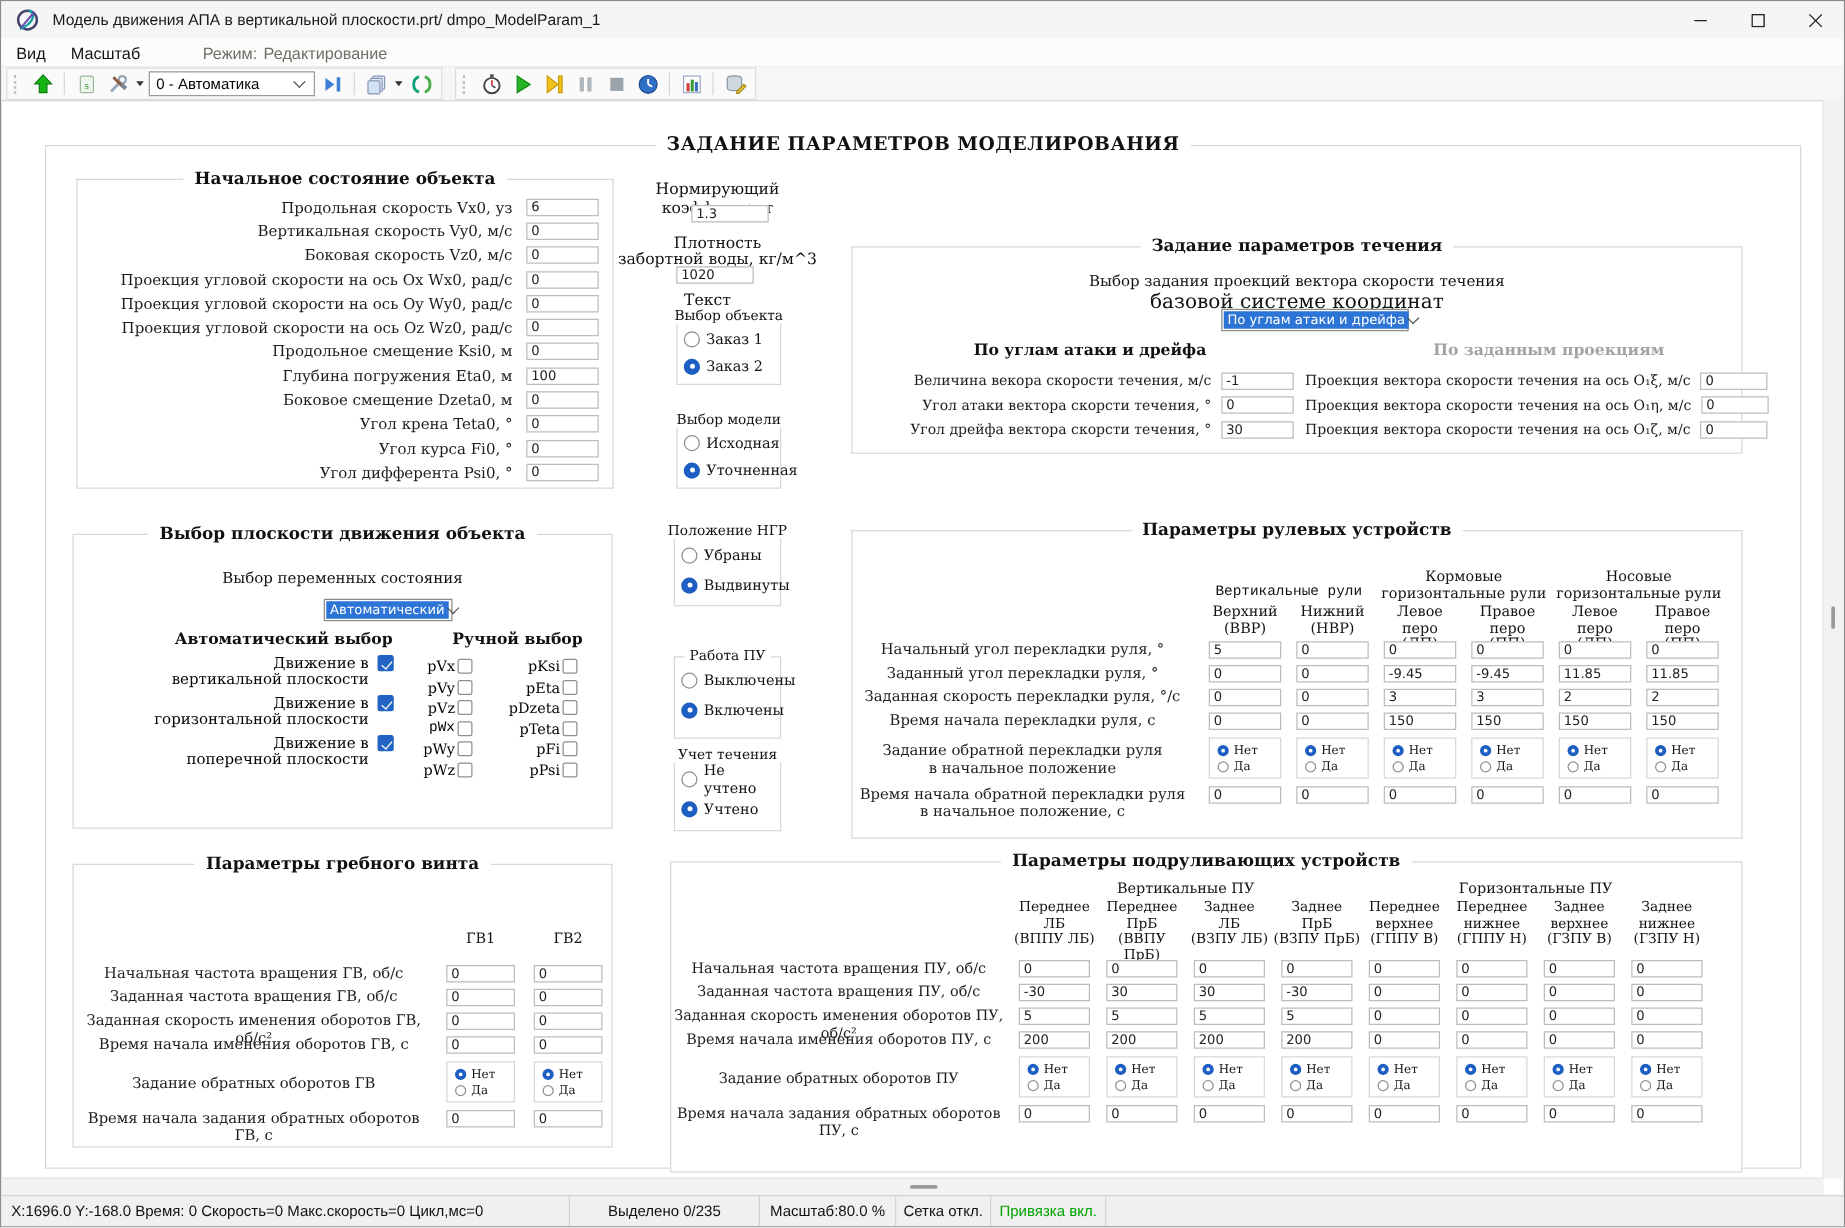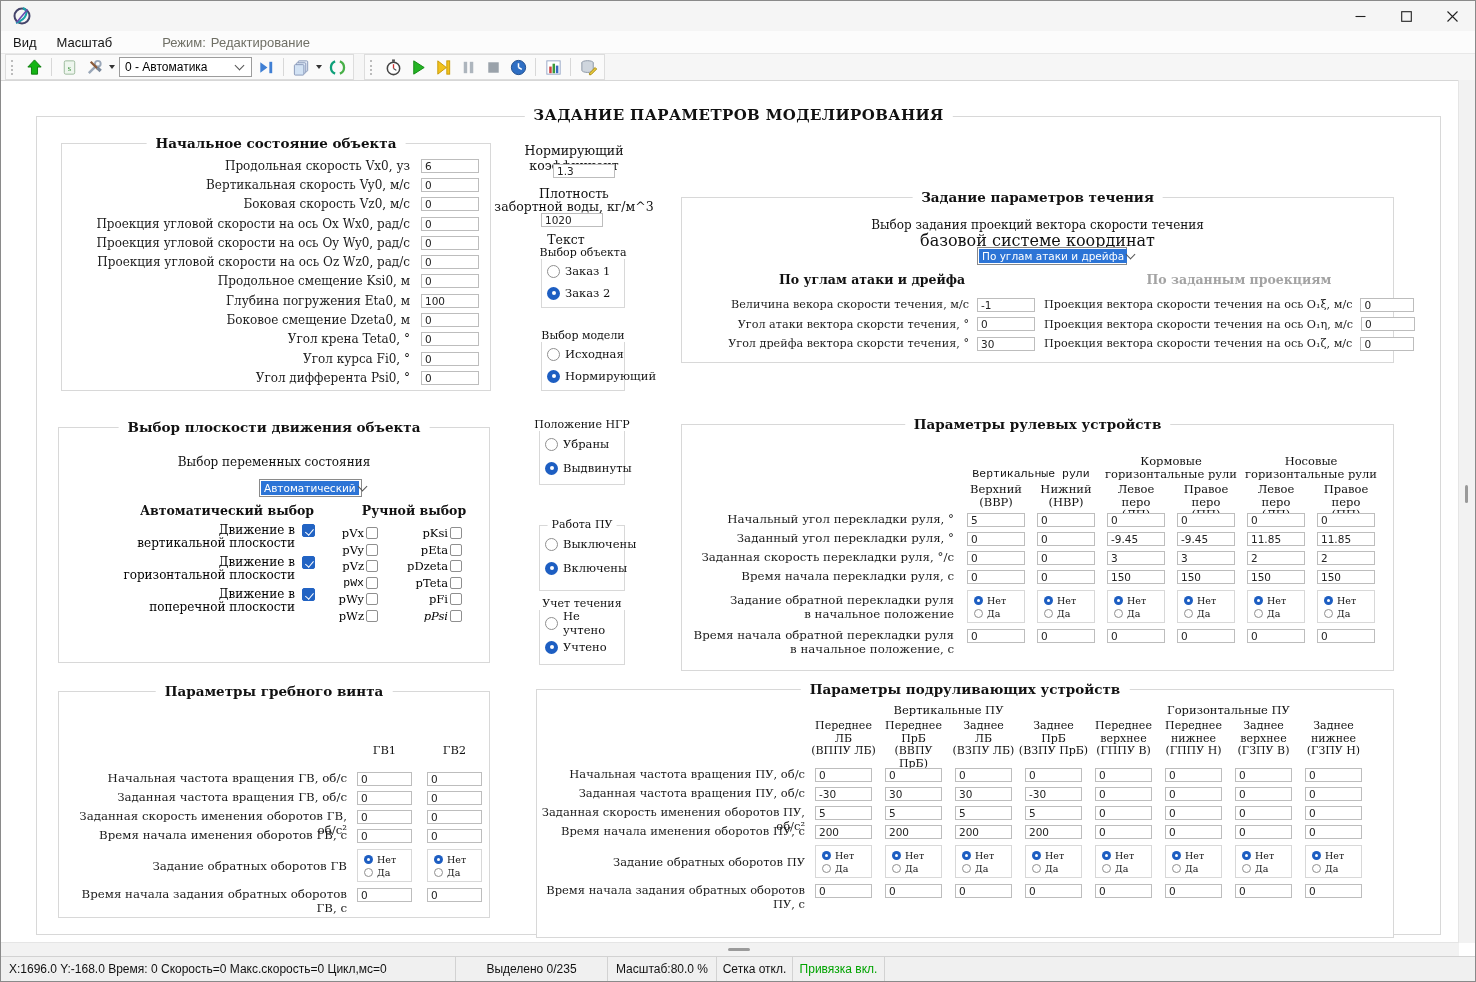--- a/index.html
+++ b/index.html
@@ -49,21 +49,21 @@
   .radio.tiny.checked::after{left:3px;top:3px;width:3px;height:3px}
   .check{width:13px;height:13px;border:1px solid #8f8f8f;border-radius:2px;background:#fff;box-sizing:border-box;position:relative;flex:none}
   .check.checked{background:#2263c3;border-color:#2263c3}
   .check.checked::after{content:"";position:absolute;left:4px;top:1.5px;width:3.5px;height:7px;border:solid #fff;border-width:0 1.7px 1.7px 0;transform:rotate(40deg)}
   .check.small{width:12px;height:12px}
   .combo{position:absolute;height:18px;border:1px solid #8a8a8a;background:#fff;display:flex;align-items:center;box-sizing:border-box}
   .combo .sel{font:10.5px "DejaVu Sans",sans-serif;background:#2c74d6;color:#fff;padding:1px 3px;margin-left:1px;white-space:nowrap}
   
   .grow{position:relative;height:19px}
   .grow-r{height:40px}
-  .glabel{position:absolute;left:0;top:1px;text-align:right;font:11.8px "DejaVu Serif",serif;color:#1c1c1c;white-space:pre-line;line-height:14px}
+  .glabel{position:absolute;left:0;top:1px;text-align:center;font:11.8px "DejaVu Serif",serif;color:#1c1c1c;white-space:pre-line;line-height:14px}
   .grow-r .glabel{top:50%;transform:translateY(-50%)}
   .gcell{position:absolute;top:2px}
   .ynbox{position:absolute;top:3px;height:33px;border:1px solid #d8d8d8;box-sizing:border-box;padding:3px 0 0 6px;background:#fff}
   .ynrow{display:flex;align-items:center;gap:4px;height:13px}
   .ynlabel{font:9.5px "DejaVu Serif",serif;color:#111}
   .ghgroup{position:absolute;display:flex;flex-direction:column;justify-content:flex-end;align-items:center;
      font:11.5px "DejaVu Serif",serif;line-height:12.5px;text-align:center;color:#111}
   .ghcol{position:absolute;display:flex;flex-direction:column;align-items:center;
      font:11.5px "DejaVu Serif",serif;line-height:12.5px;text-align:center;color:#111}
   
@@ -89,20 +89,21 @@
 <div id="win">
 
   <div class="titlebar">
     <span class="logo">
       <svg viewBox="0 0 22 22">
           <ellipse cx="11" cy="11" rx="7.5" ry="7.5" fill="none" stroke="#44446a" stroke-width="2"></ellipse>
           <path d="M5 18 C16 14 18 6 12 3" fill="none" stroke="#17a0a8" stroke-width="2"></path>
           <path d="M16.5 4.5 L5.5 17.5" stroke="#6a4ab0" stroke-width="1.6"></path>
         </svg>
     </span>
+    <span class="wtitle">Модель движения АПА в вертикальной плоскости.prt/ dmpo_ModelParam_1</span>
     <div class="wbtns">
       <span class="wbtn">
           <svg width="11" height="11" viewBox="0 0 11 11">
             <path d="M0.5 5.5h10" stroke="#222" stroke-width="1.1"></path>
           </svg>
         </span>
       <span class="wbtn">
           <svg width="11" height="11" viewBox="0 0 11 11">
             <rect x="0.7" y="0.7" width="9.6" height="9.6" fill="none" stroke="#222" stroke-width="1.1"></rect>
           </svg>
@@ -312,21 +313,21 @@
   </div>
   <div class="gbox" style="left:540px;top:335px;width:82px;height:53px">
     <span class="legend sm">Выбор модели</span>
     <div class="opts" id="g-model-opts">
         <div class="opt">
           <span class="radio"></span>
           <span class="opt-label">Исходная</span>
         </div>
         <div class="opt">
           <span class="radio checked"></span>
-          <span class="opt-label">Нормирующий</span>
+          <span class="opt-label">Уточненная</span>
         </div>
       </div>
   </div>
   <div class="gbox" style="left:538px;top:424px;width:84px;height:58px">
     <span class="legend sm">Положение НГР</span>
     <div class="opts sp" id="g-ngr-opts">
         <div class="opt">
           <span class="radio"></span>
           <span class="opt-label">Убраны</span>
         </div>
@@ -476,21 +477,21 @@
         </div>
         <div class="mrow">
           <span class="mcell-label" style="width: 44px;">pTeta</span>
           <span class="check small"></span>
         </div>
         <div class="mrow">
           <span class="mcell-label" style="width: 44px;">pFi</span>
           <span class="check small"></span>
         </div>
         <div class="mrow">
-          <span class="mcell-label" style="width: 44px; font-style: italic;">pPsi</span>
+          <span class="mcell-label" style="width: 44px;">pPsi</span>
           <span class="check small"></span>
         </div>
       </div>
   </div>
 
   <div class="gbox" style="left:680px;top:423px;width:711px;height:245px">
     <span class="legend">Параметры рулевых устройств</span>
     <div id="rudder-head" style="position:absolute;left:0;top:25px;width:711px">
         <div class="ghgroup" style="left: 275px; width: 148px; top: 0px; height: 30px; font-family: Liberation Mono, monospace;">
           <span>Вертикальные рули</span>

